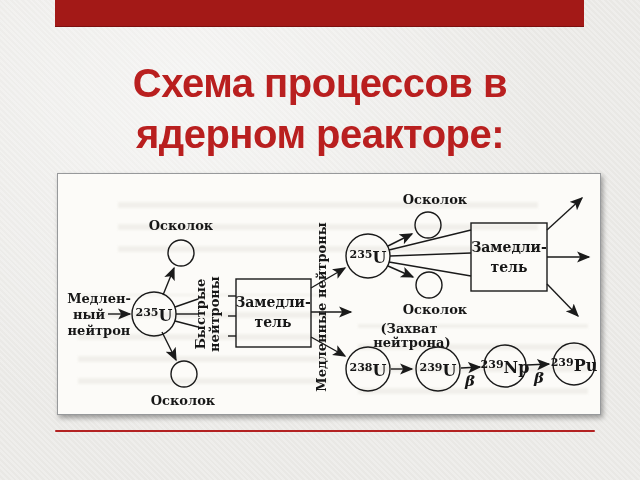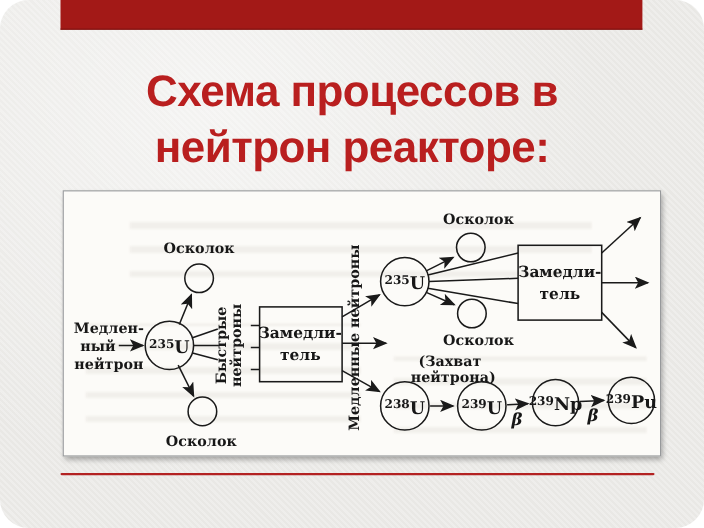--- a/index.html
+++ b/index.html
@@ -3,21 +3,20 @@
 <meta charset="utf-8">
 <style>
   html,body{margin:0;padding:0;}
   .slide{
     position:relative;width:640px;height:480px;overflow:hidden;
     background:#e9e8e5;
     background-image:
       radial-gradient(circle at 30% 20%, rgba(255,255,255,.5), rgba(255,255,255,0) 60%),
       repeating-linear-gradient(45deg, rgba(255,255,255,.25) 0 2px, rgba(0,0,0,0) 2px 4px);
     font-family:"Liberation Sans", sans-serif;
-    border-radius:26px;
   }
   .top-bar{
     position:absolute;left:55px;top:0;width:529px;height:26px;
     background:#a31917;border-bottom:1px solid #7d100f;
   }
   .title{
     position:absolute;left:0;top:58px;width:640px;
     text-align:center;color:#b91f1f;
     font-size:40px;line-height:51px;font-weight:bold;letter-spacing:-0.5px;
   }
@@ -54,21 +53,21 @@
 </style>
 </head>
 <body>
 
 <div class="slide">
 
   <div class="top-bar"></div>
 
   <div class="title">
     <div>Схема процессов в</div>
-    <div>нейтрон реакторе:</div>
+    <div>ядерном реакторе:</div>
   </div>
 
   <div class="panel">
     <div class="bleed a"></div>
     <div class="bleed b"></div>
     <div class="bleed c"></div>
 
     <svg width="542" height="240" viewBox="0 0 542 240">
       <defs>
         <marker id="ah" markerWidth="11" markerHeight="9" refX="8.5" refY="4" orient="auto">

